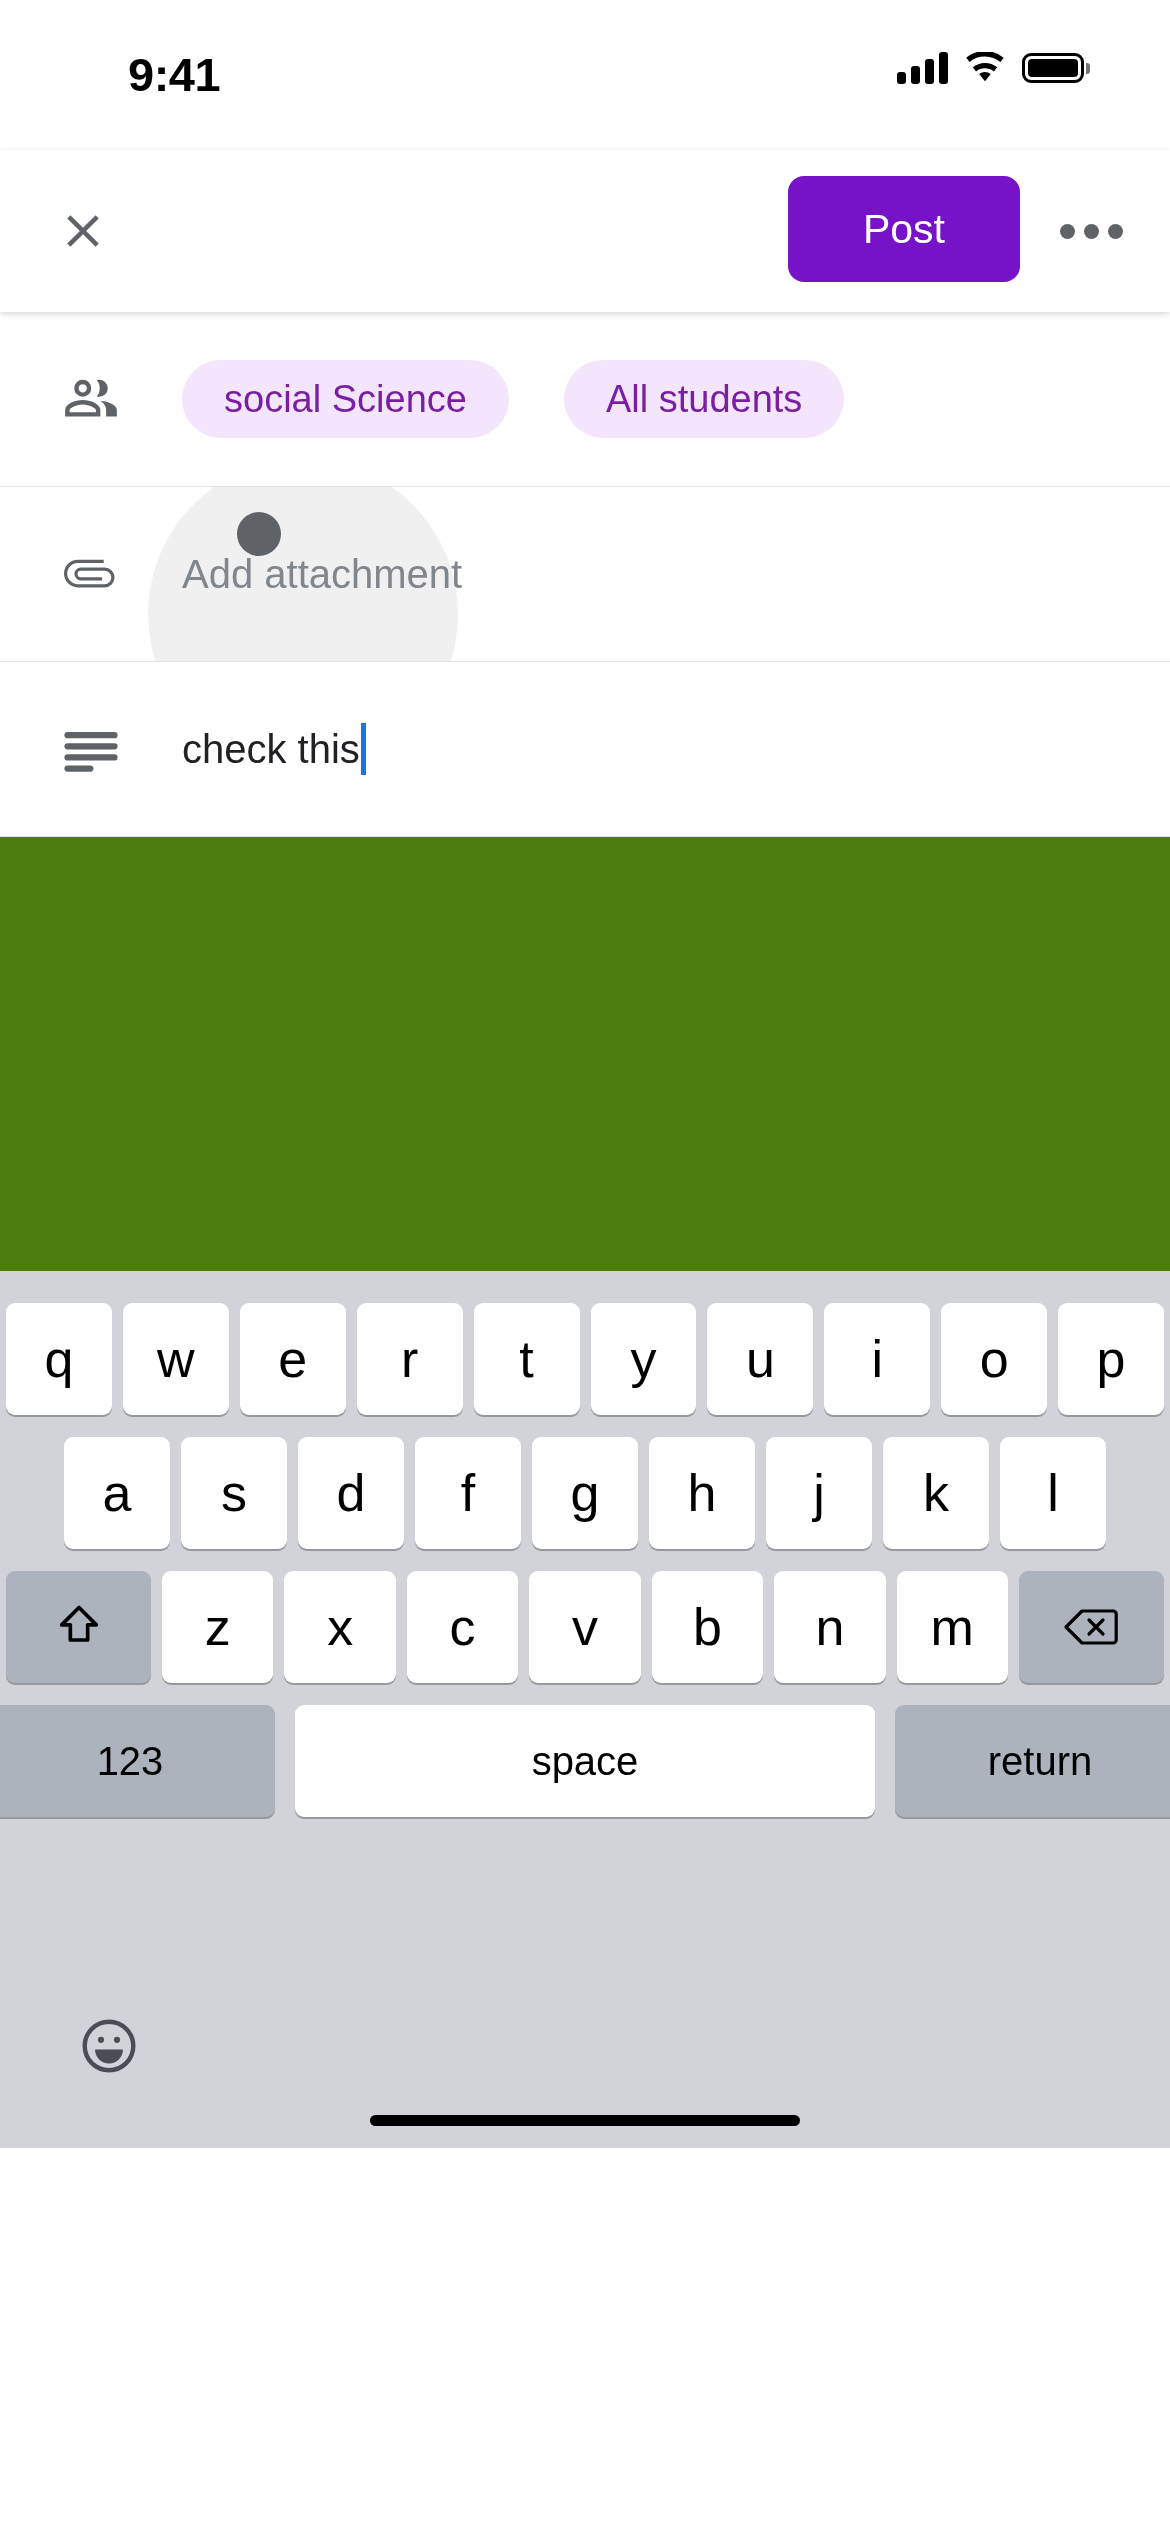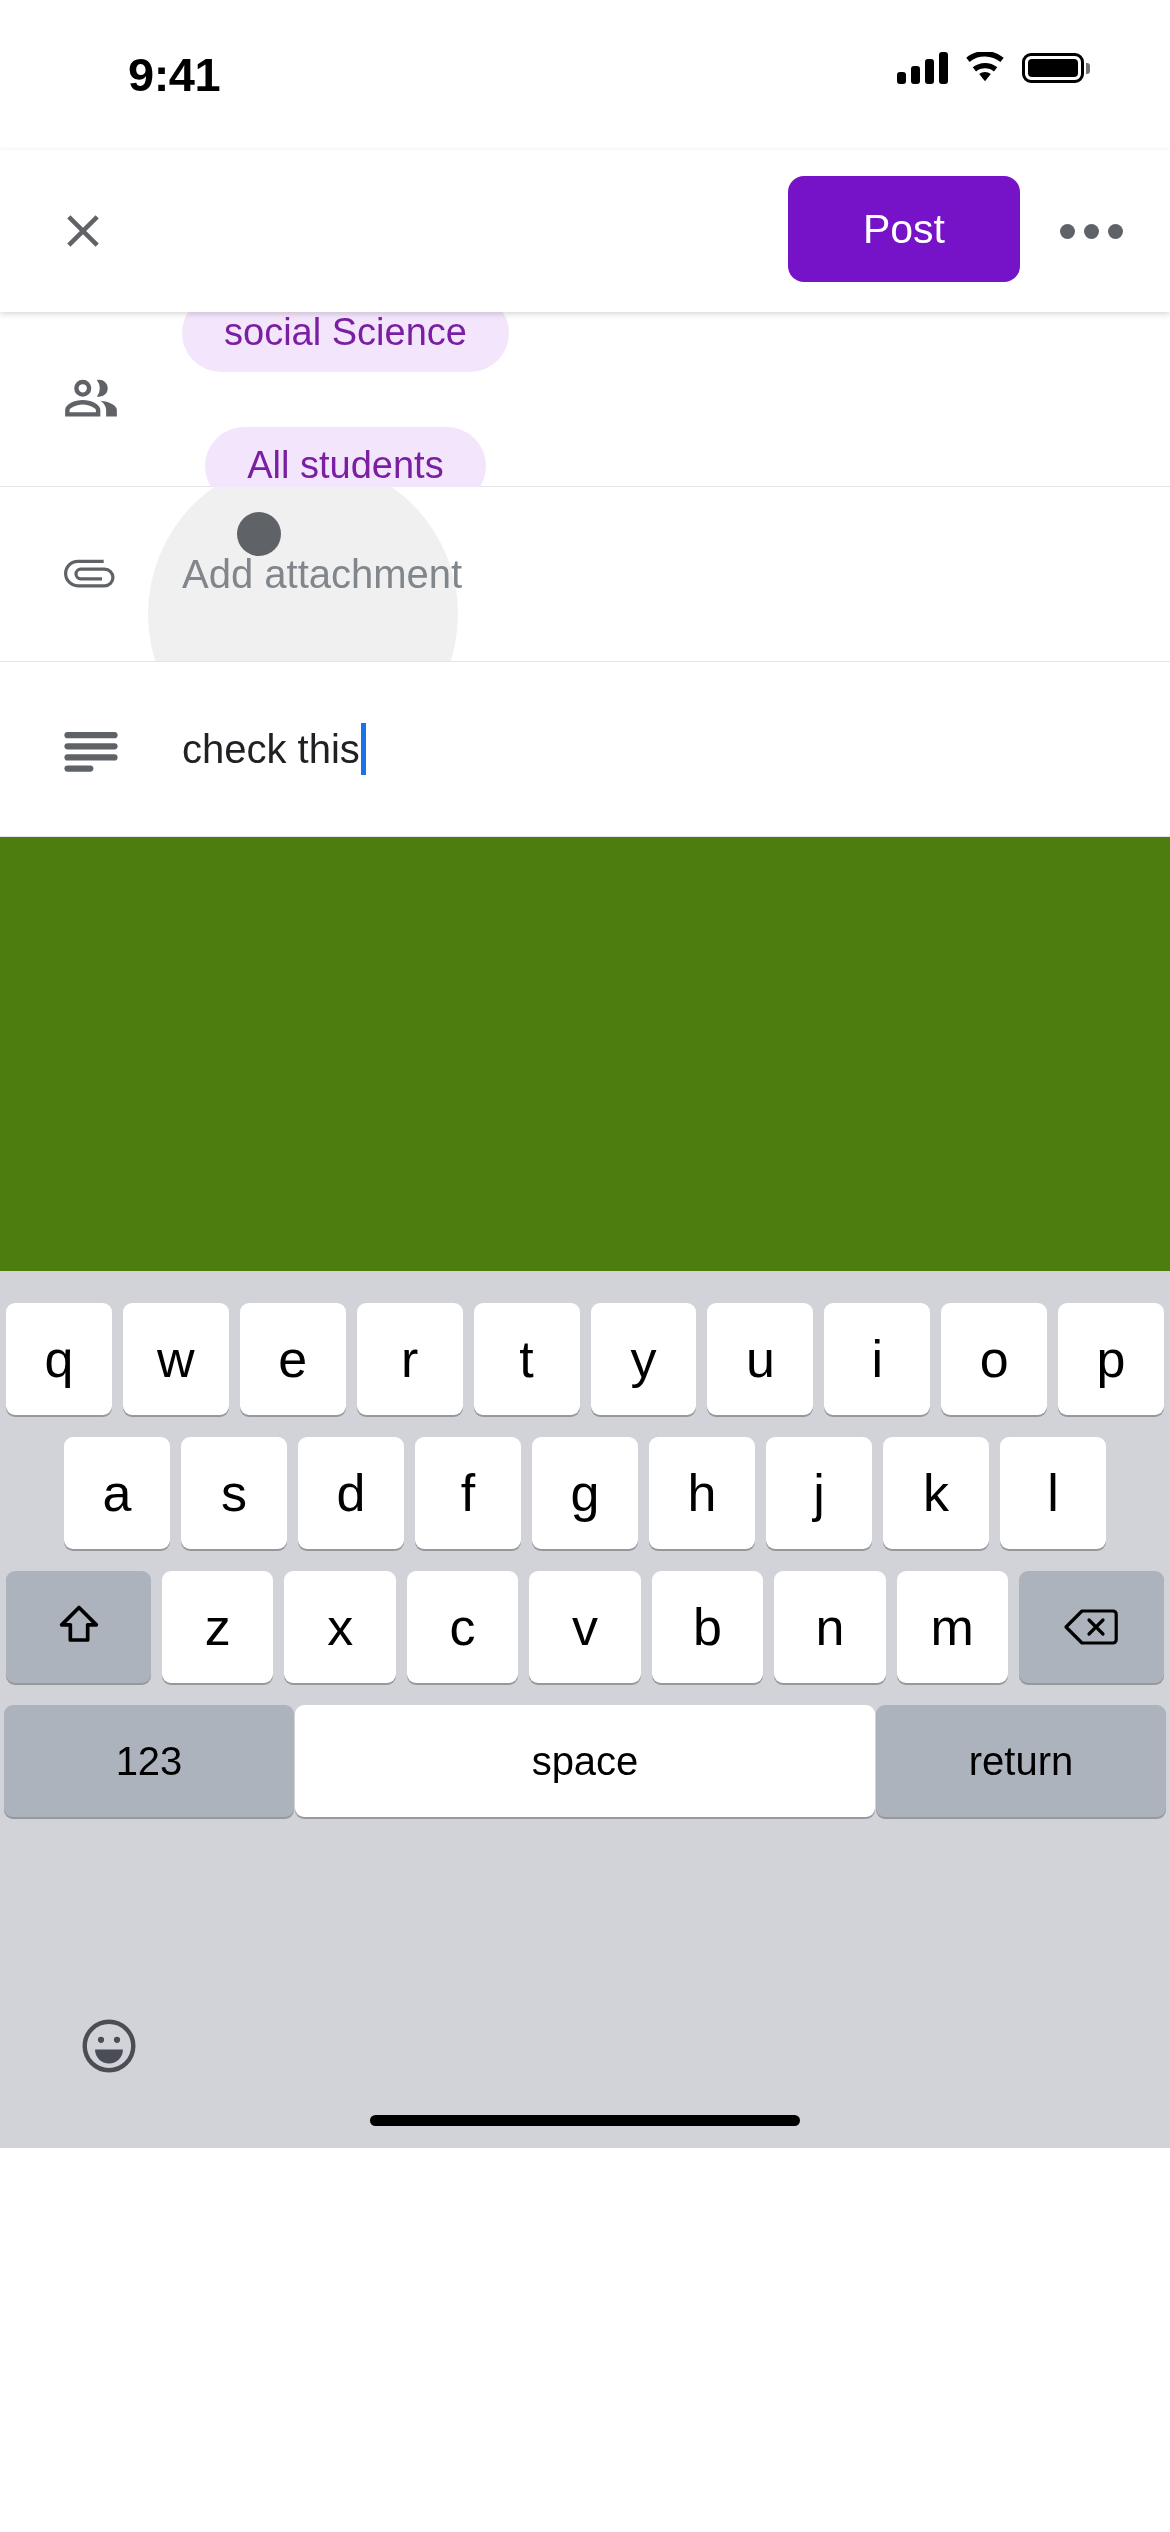--- a/index.html
+++ b/index.html
@@ -130,21 +130,21 @@
     width: 182px;
     min-width: 182px;
     display: flex;
     align-items: center;
     justify-content: center;
   }
   .row-audience { height: 175px; }
   .row-text { height: 175px; }
   .row-attach { height: 175px; overflow: hidden; }
 
-  .chips { display: flex; align-items: center; gap: 55px; flex-direction: column; }
+  .chips { display: flex; align-items: center; gap: 55px; }
   .chip {
     background: #F3E5FC;
     color: #7B1FA2;
     border-radius: 60px;
     padding: 0 42px;
     height: 78px;
     display: flex; align-items: center;
     font-size: 38px;
     cursor: pointer;
     white-space: nowrap;
@@ -204,21 +204,21 @@
   }
   .kb-row {
     display: flex;
     justify-content: center;
     align-items: center;
     width: 1170px;
   }
   .kb-row-1 { height: 112px; margin-top: 32px; gap: 11px; padding: 0 6px; }
   .kb-row-2 { height: 112px; margin-top: 22px; gap: 11px; padding: 0 64px; }
   .kb-row-3 { height: 112px; margin-top: 22px; gap: 11px; padding: 0 6px; }
-  .kb-row-4 { height: 112px; margin-top: 22px; gap: 1px; padding: 0 6px; }
+  .kb-row-4 { height: 112px; margin-top: 22px; gap: 20px; padding: 0 6px; }
 
   .key {
     background: #ffffff;
     border-radius: 9px;
     box-shadow: 0 2px 0 rgba(0,0,0,0.28);
     display: flex;
     align-items: center;
     justify-content: center;
     font-size: 52px;
     color: #000000;

